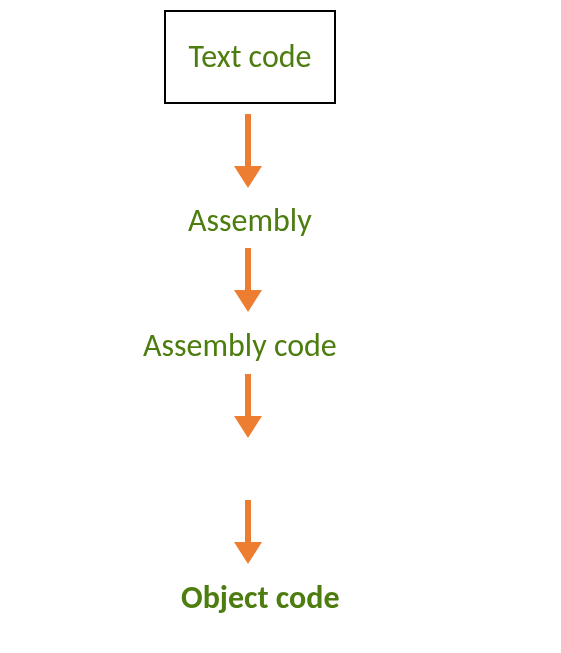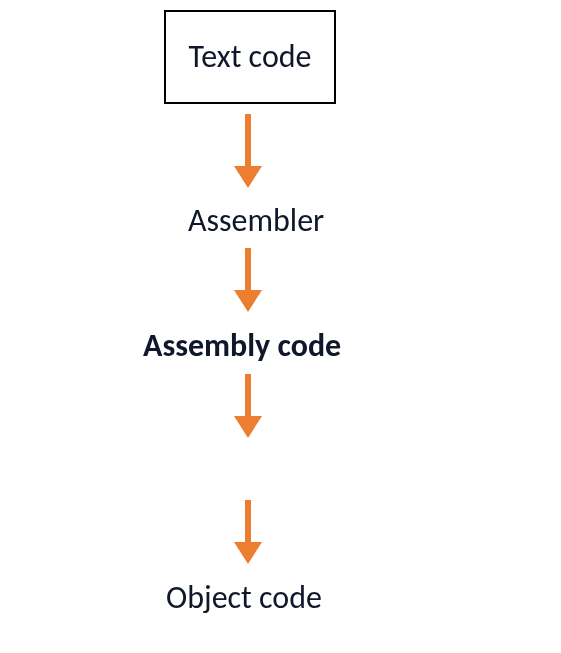--- a/index.html
+++ b/index.html
@@ -23,21 +23,21 @@
     border: 2px solid #000000;
     box-sizing: border-box;
     display: flex;
     align-items: center;
     justify-content: center;
   }
   .label {
     position: absolute;
     font-size: 32px;
     line-height: 1;
-    color: #0f172a; 
+    color: #4d7c0f; 
     white-space: nowrap;
     font-weight: 400;
   }
   .arrow {
     position: absolute;
     display: flex;
     flex-direction: column;
     align-items: center;
   }
   .arrow .shaft {
@@ -59,35 +59,35 @@
 
   <div class="box" style="left:164px; top:10px; width:172px; height:94px;">
     <span class="label" style="position:static;">Text code</span>
   </div>
 
   <div class="arrow" style="left:234px; top:114px;">
     <div class="shaft" style="height:52px;"></div>
     <div class="head"></div>
   </div>
 
-  <span class="label" style="left:188px; top:205px;">Assembler</span>
+  <span class="label" style="left:188px; top:205px;">Assembly</span>
 
   <div class="arrow" style="left:234px; top:248px;">
     <div class="shaft" style="height:42px;"></div>
     <div class="head"></div>
   </div>
 
-  <span class="label" style="left:143px; top:330px;font-weight:bold;">Assembly code</span>
+  <span class="label" style="left:143px; top:330px;">Assembly code</span>
 
   <div class="arrow" style="left:234px; top:374px;">
     <div class="shaft" style="height:42px;"></div>
     <div class="head"></div>
   </div>
 
 
   <div class="arrow" style="left:234px; top:500px;">
     <div class="shaft" style="height:42px;"></div>
     <div class="head"></div>
   </div>
 
-  <span class="label" style="left:166px; top:582px;">Object code</span>
+  <span class="label" style="left:181px; top:582px;font-weight:bold;">Object code</span>
 
 </div>
 
 </body></html>

